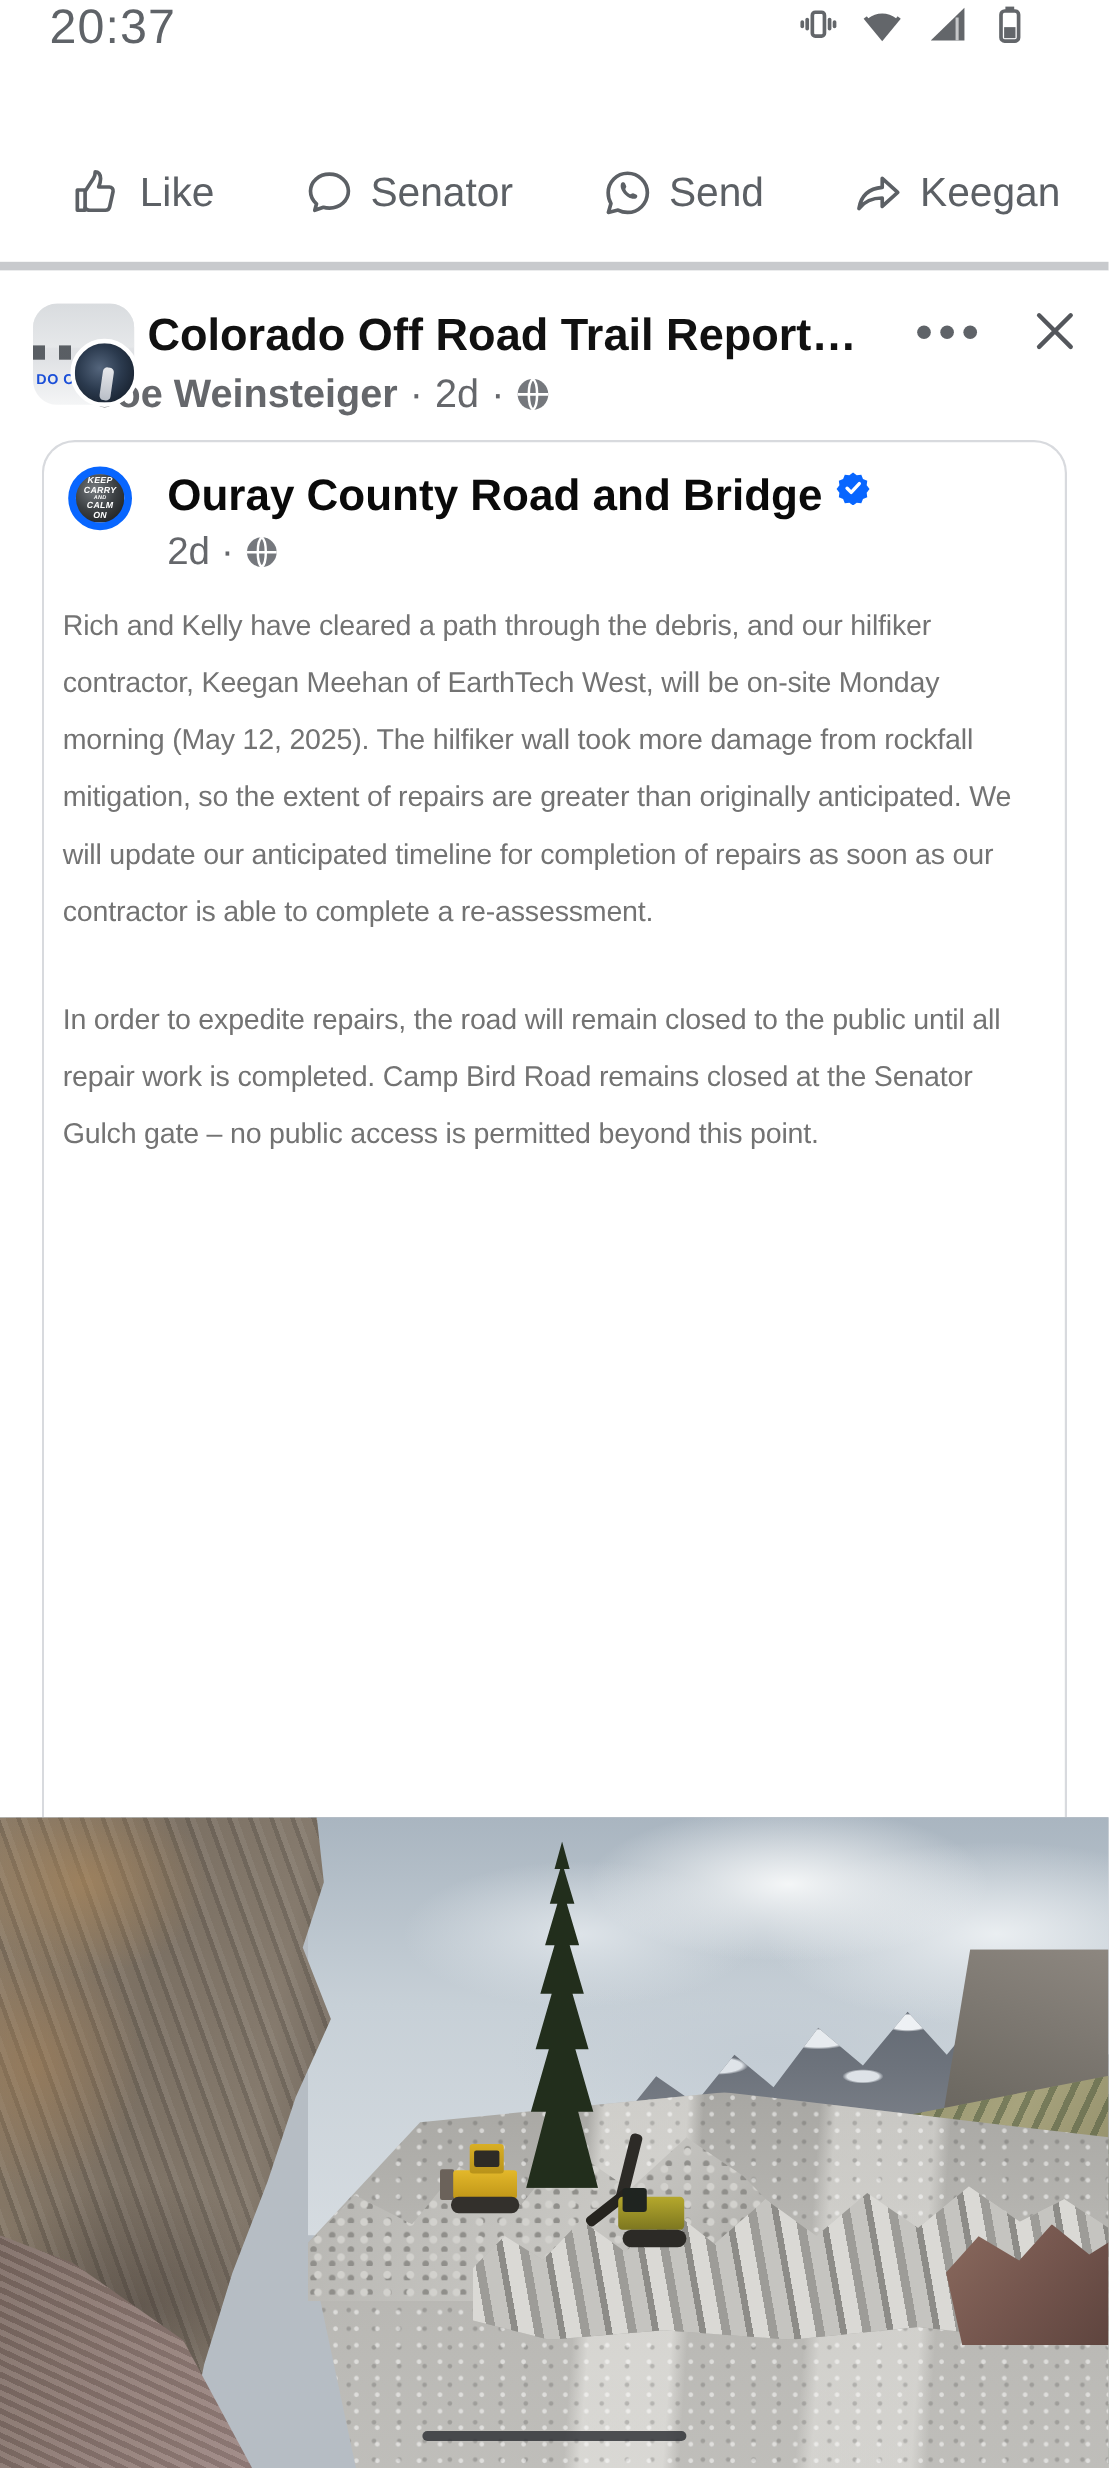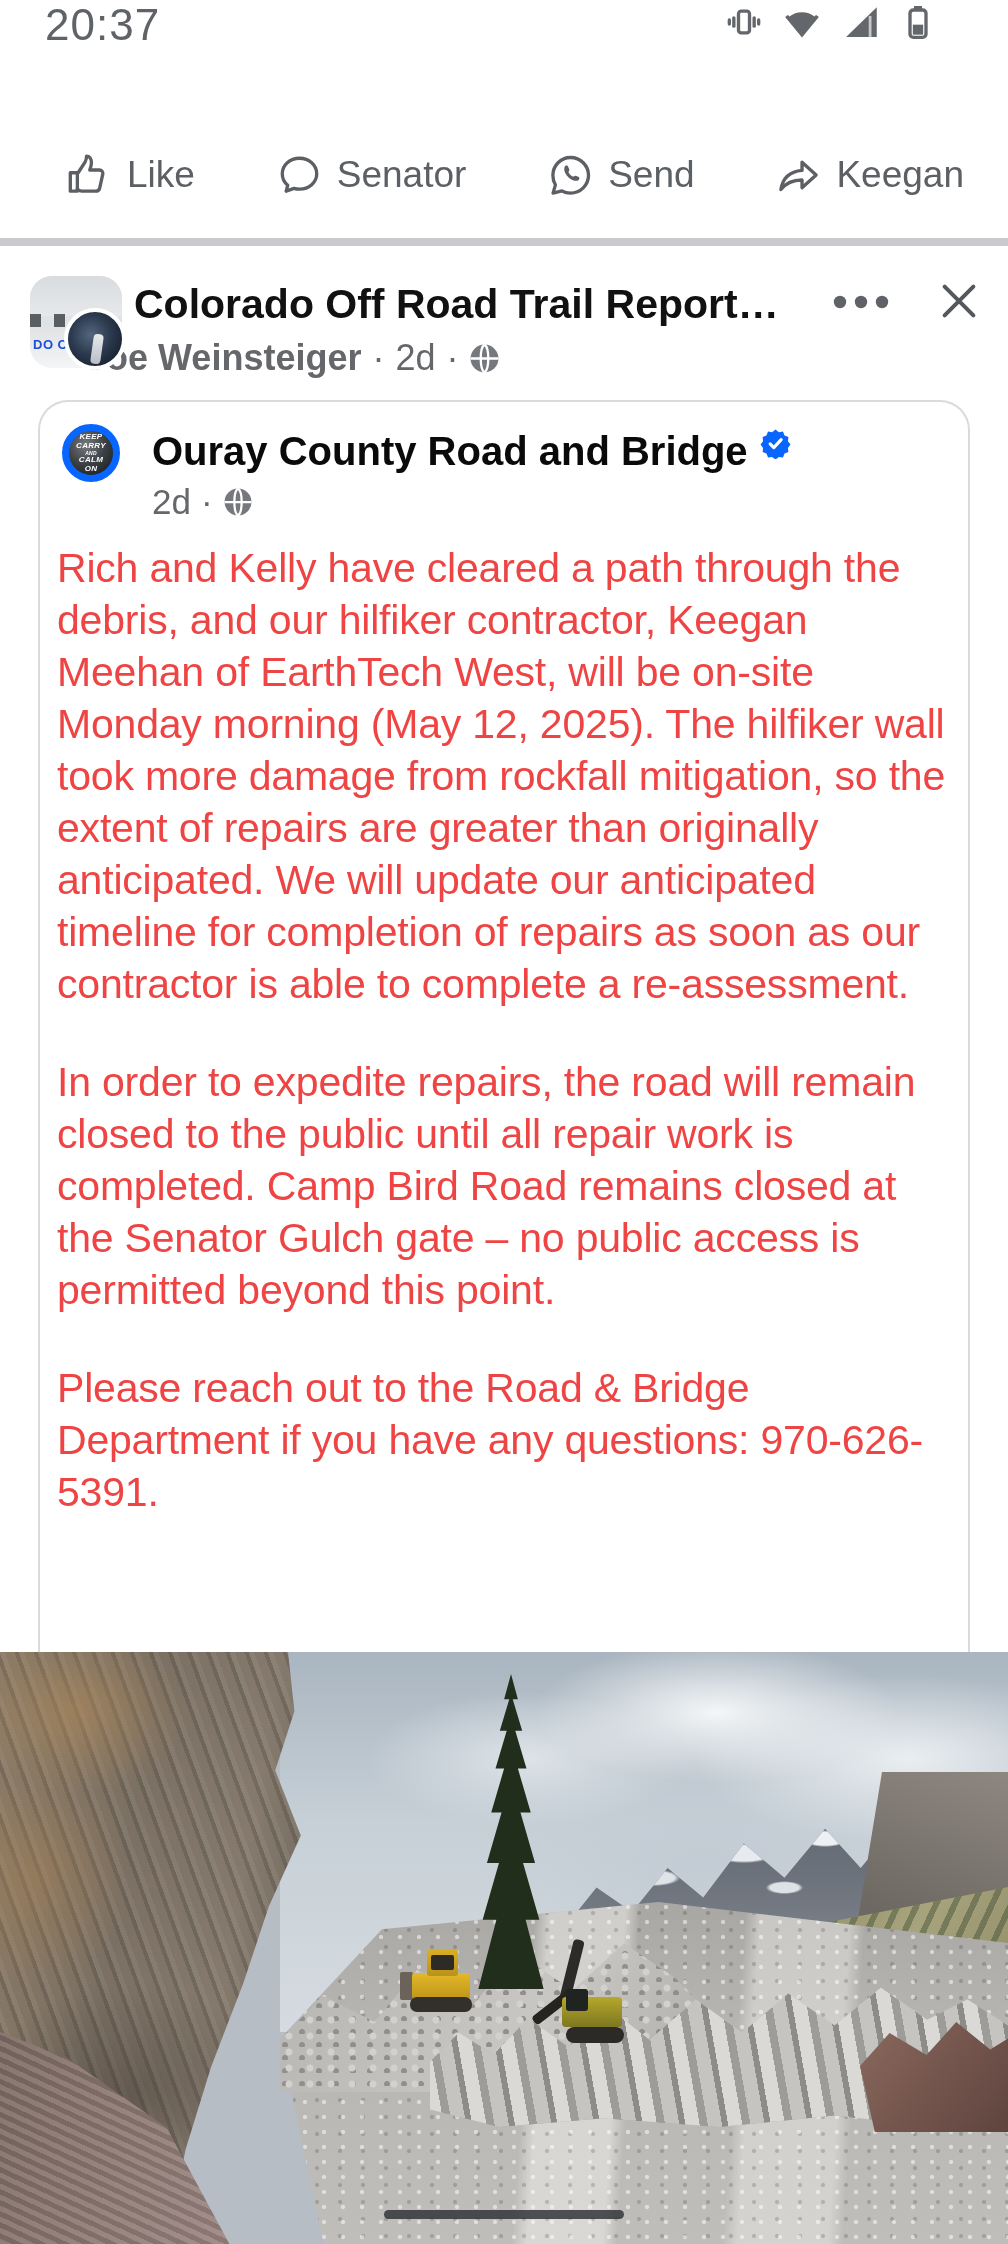--- a/index.html
+++ b/index.html
@@ -53,21 +53,21 @@
   .page-avatar{position:absolute;left:22px;top:22px;width:44px;height:44px;border-radius:50%;
     border:7px solid #0866ff;overflow:hidden;display:flex;flex-direction:column;align-items:center;
     justify-content:center;text-align:center;
     background:radial-gradient(circle at 38% 32%,#767b80 0%,#3c4043 48%,#141618 100%);}
   .page-avatar div{color:#fff;font-weight:bold;font-size:8px;line-height:8.5px;letter-spacing:.3px;font-style:italic;}
   .page-avatar .tiny{font-size:5px;line-height:6px;}
   .page-name-row{margin-left:88px;display:flex;align-items:flex-start;gap:12px;}
   .page-name{font-size:40px;font-weight:bold;color:#0a0a0a;line-height:46px;white-space:nowrap;}
   .page-meta{margin-left:88px;margin-top:8px;display:flex;align-items:center;gap:10px;
     font-size:35px;color:#65676b;}
-  .card-body{padding:12px 17px 0;font-size:41px;line-height:52px;color:#ef4444;letter-spacing:-0.2px;}
+  .card-body{padding:12px 17px 0;font-size:26px;line-height:52px;color:#737373;letter-spacing:-0.2px;}
   .card-body p{margin:0 0 46px;}
 
   
   .photo{position:absolute;left:0;top:1652px;width:1008px;height:592px;overflow:hidden;background:#b6bdc4;}
   .photo > div{position:absolute;}
   .sky{left:280px;top:0;width:728px;height:380px;
     background:
       radial-gradient(ellipse 260px 100px at 60% 16%, #f4f6f7 0%, rgba(244,246,247,0) 70%),
       radial-gradient(ellipse 300px 120px at 86% 28%, #eaeef1 0%, rgba(234,238,241,0) 70%),
       radial-gradient(ellipse 230px 95px at 34% 28%, #dde3e8 0%, rgba(221,227,232,0) 70%),
@@ -281,21 +281,20 @@
         <span>·</span>
         <svg width="30" height="30" viewBox="0 0 16 16">
           <circle cx="8" cy="8" r="7.2" fill="#75787d"></circle>
           <path d="M.8 8h14.4M8 .8c2.6 1.8 2.6 12.6 0 14.4M8 .8C5.4 2.6 5.4 13.4 8 15.2" stroke="#fff" stroke-width="1.2" fill="none"></path>
         </svg>
       </div>
     </div>
     <div class="card-body">
       <p>Rich and Kelly have cleared a path through the debris, and our hilfiker contractor, Keegan Meehan of EarthTech West, will be on-site Monday morning (May 12, 2025).  The hilfiker wall took more damage from rockfall mitigation, so the extent of repairs are greater than originally anticipated.  We will update our anticipated timeline for completion of repairs as soon as our contractor is able to complete a re-assessment.</p>
       <p>In order to expedite repairs, the road will remain closed to the public until all repair work is completed.  Camp Bird Road remains closed at the Senator Gulch gate – no public access is permitted beyond this point.</p>
-      <p>Please reach out to the Road &amp; Bridge Department if you have any questions: 970-626-5391.</p>
     </div>
   </div>
 
   <div class="photo">
     <div class="sky"></div>
     <div class="mountains"></div>
     <div class="cliff-right"></div>
     <div class="valley"></div>
     <div class="forest"></div>
     <div class="brush"></div>

